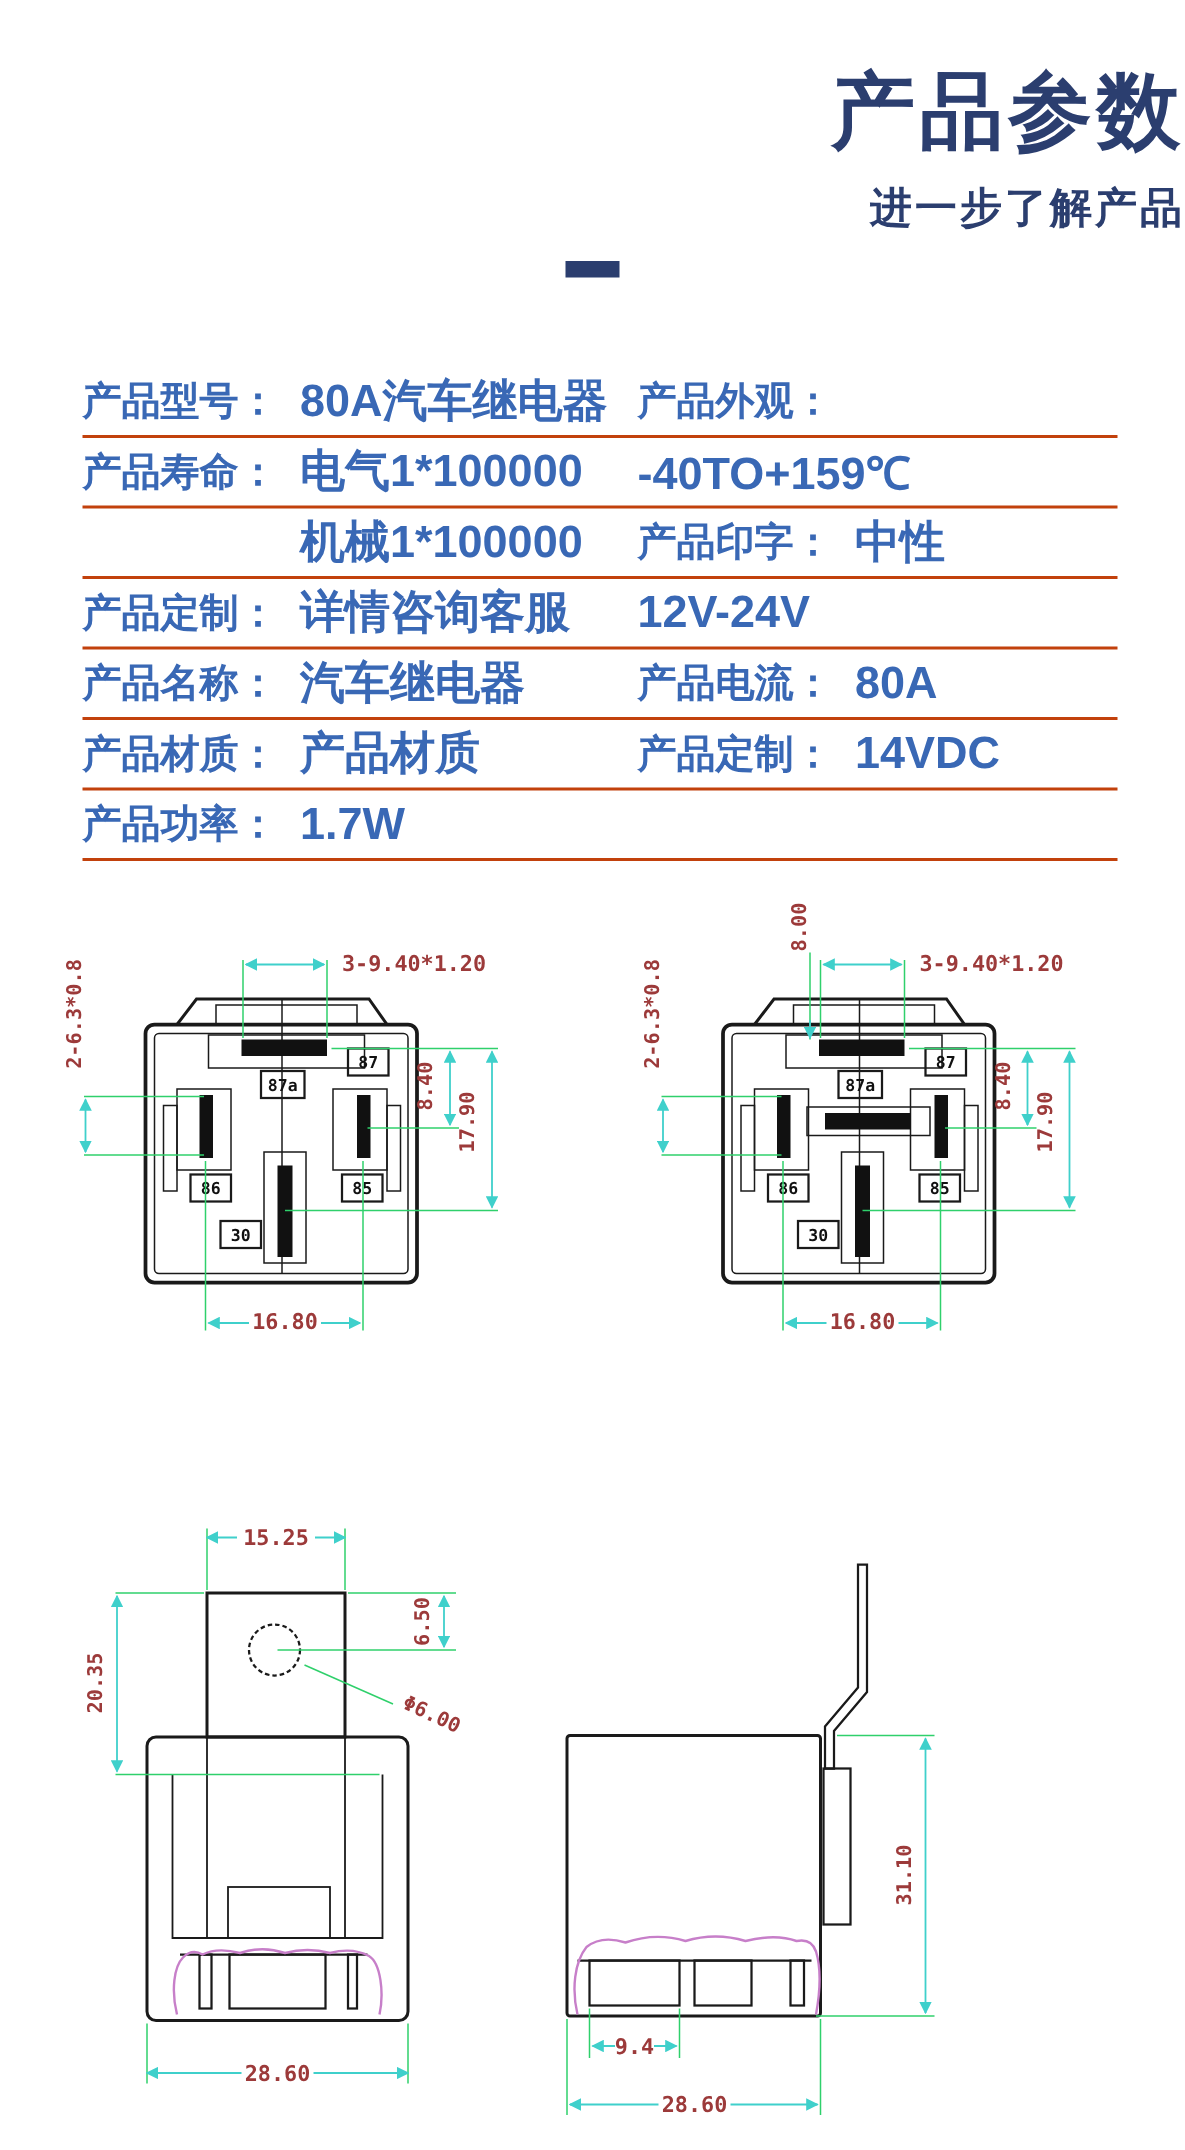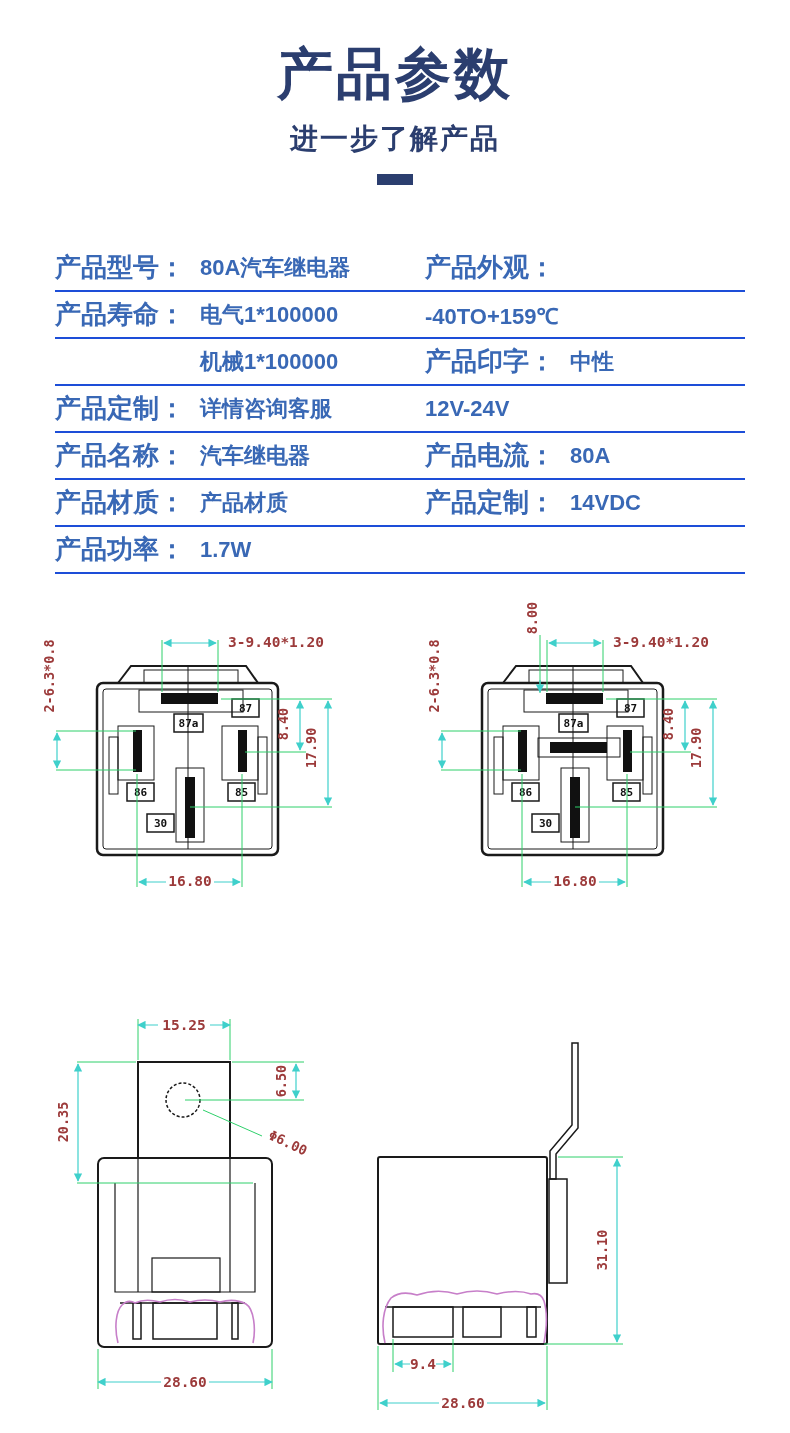--- a/index.html
+++ b/index.html
@@ -1,30 +1,30 @@
 <!DOCTYPE html>
 <html><head>
 <meta charset="utf-8">
 <style>
   * { margin:0; padding:0; box-sizing:border-box; }
   body { background:#ffffff; font-family:"Liberation Sans", sans-serif; }
   .page { position:relative; width:790px; height:1433px; margin:0 auto; background:#ffffff; overflow:hidden; }
 
   
-  .hdr { position:absolute; top:42px; left:0; width:100%; text-align:center; }
+  .hdr { position:absolute; top:42px; left:0; width:100%; text-align:right; }
   .hdr-title { font-size:56px; font-weight:900; color:#2b3e6f; letter-spacing:3px; line-height:1.15; }
   .hdr-sub { font-size:28px; font-weight:800; color:#2b3e6f; letter-spacing:2px; margin-top:14px; }
   .hdr-bar { width:36px; height:11px; background:#2b3e6f; margin:16px auto 0 auto; }
 
   
   .specs { position:absolute; top:245px; left:55px; width:690px; }
   .spec-row { display:grid; grid-template-columns:145px 225px 145px 1fr; align-items:center;
-              height:47px; border-bottom:2px solid #1d4ed8; }
+              height:47px; border-bottom:2px solid #c2410c; }
   .spec-label { font-size:26px; font-weight:700; color:#3968b5; white-space:nowrap; }
-  .spec-value { font-size:22px; font-weight:600; color:#3968b5; white-space:nowrap; }
+  .spec-value { font-size:30px; font-weight:600; color:#3968b5; white-space:nowrap; }
 
   
   .drawing { position:absolute; }
   .dwg1 { left:40px;  top:600px;  width:310px; height:300px; }
   .dwg2 { left:425px; top:600px;  width:310px; height:300px; }
   .dwg3 { left:50px;  top:1005px; width:270px; height:400px; }
   .dwg4 { left:365px; top:1042px; width:270px; height:390px; }
 
   svg text.dim { fill:#9c3a3a; font-family:"DejaVu Sans Mono", monospace; font-size:13.5px; font-weight:bold; }
   svg text.dim-lg { font-size:14.5px; }

